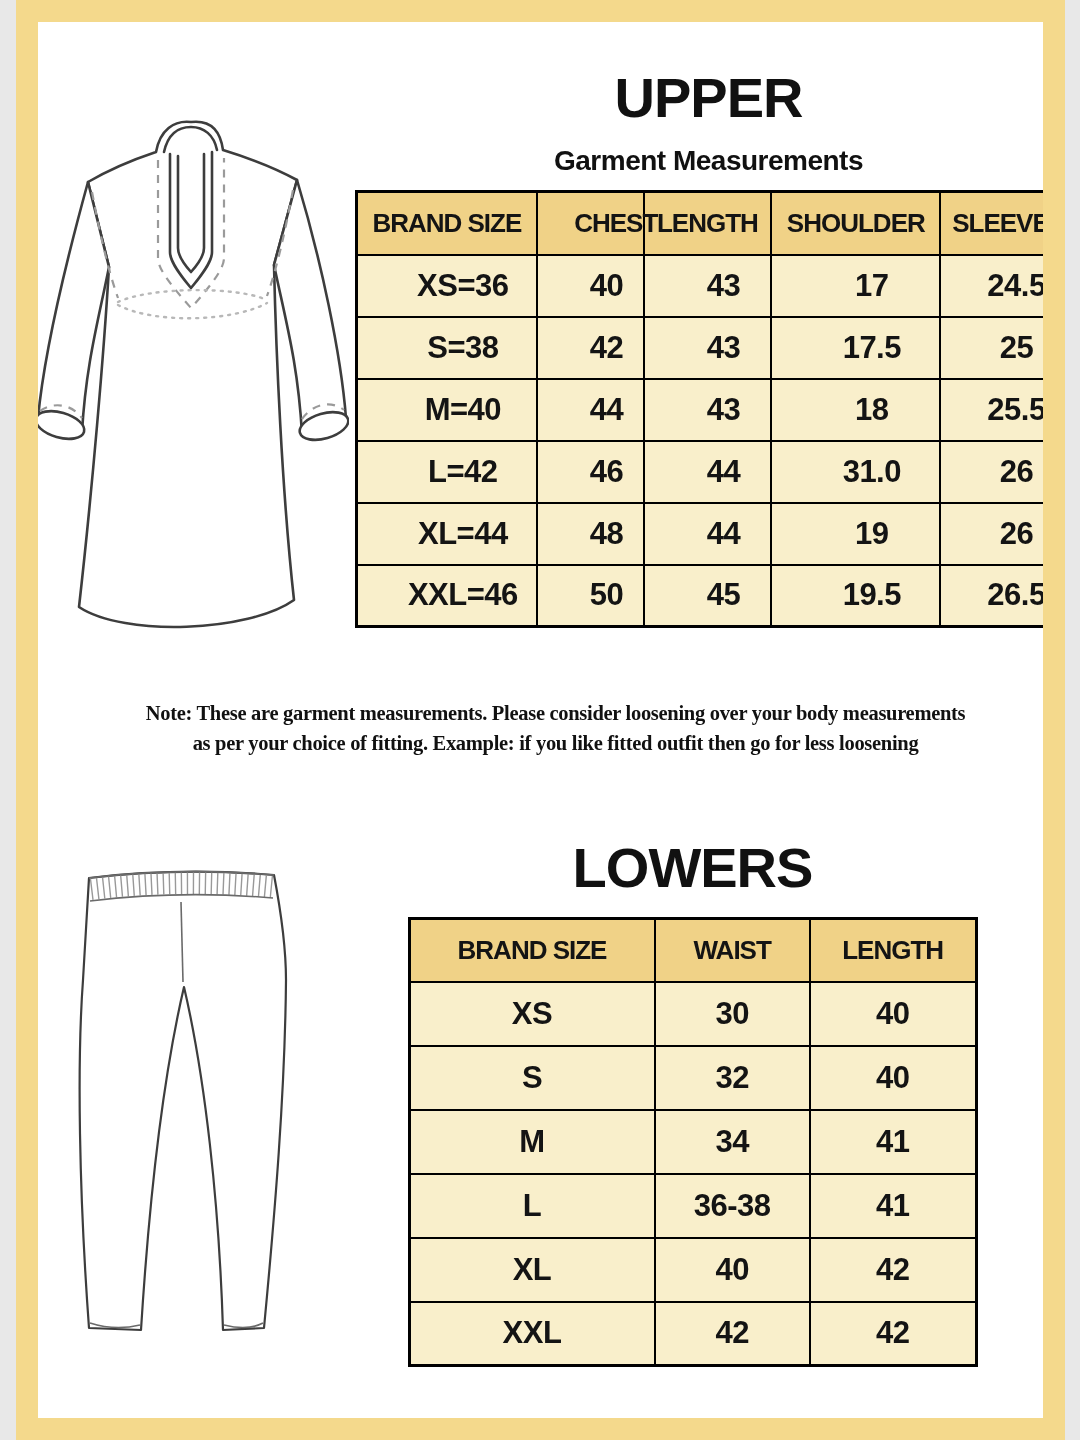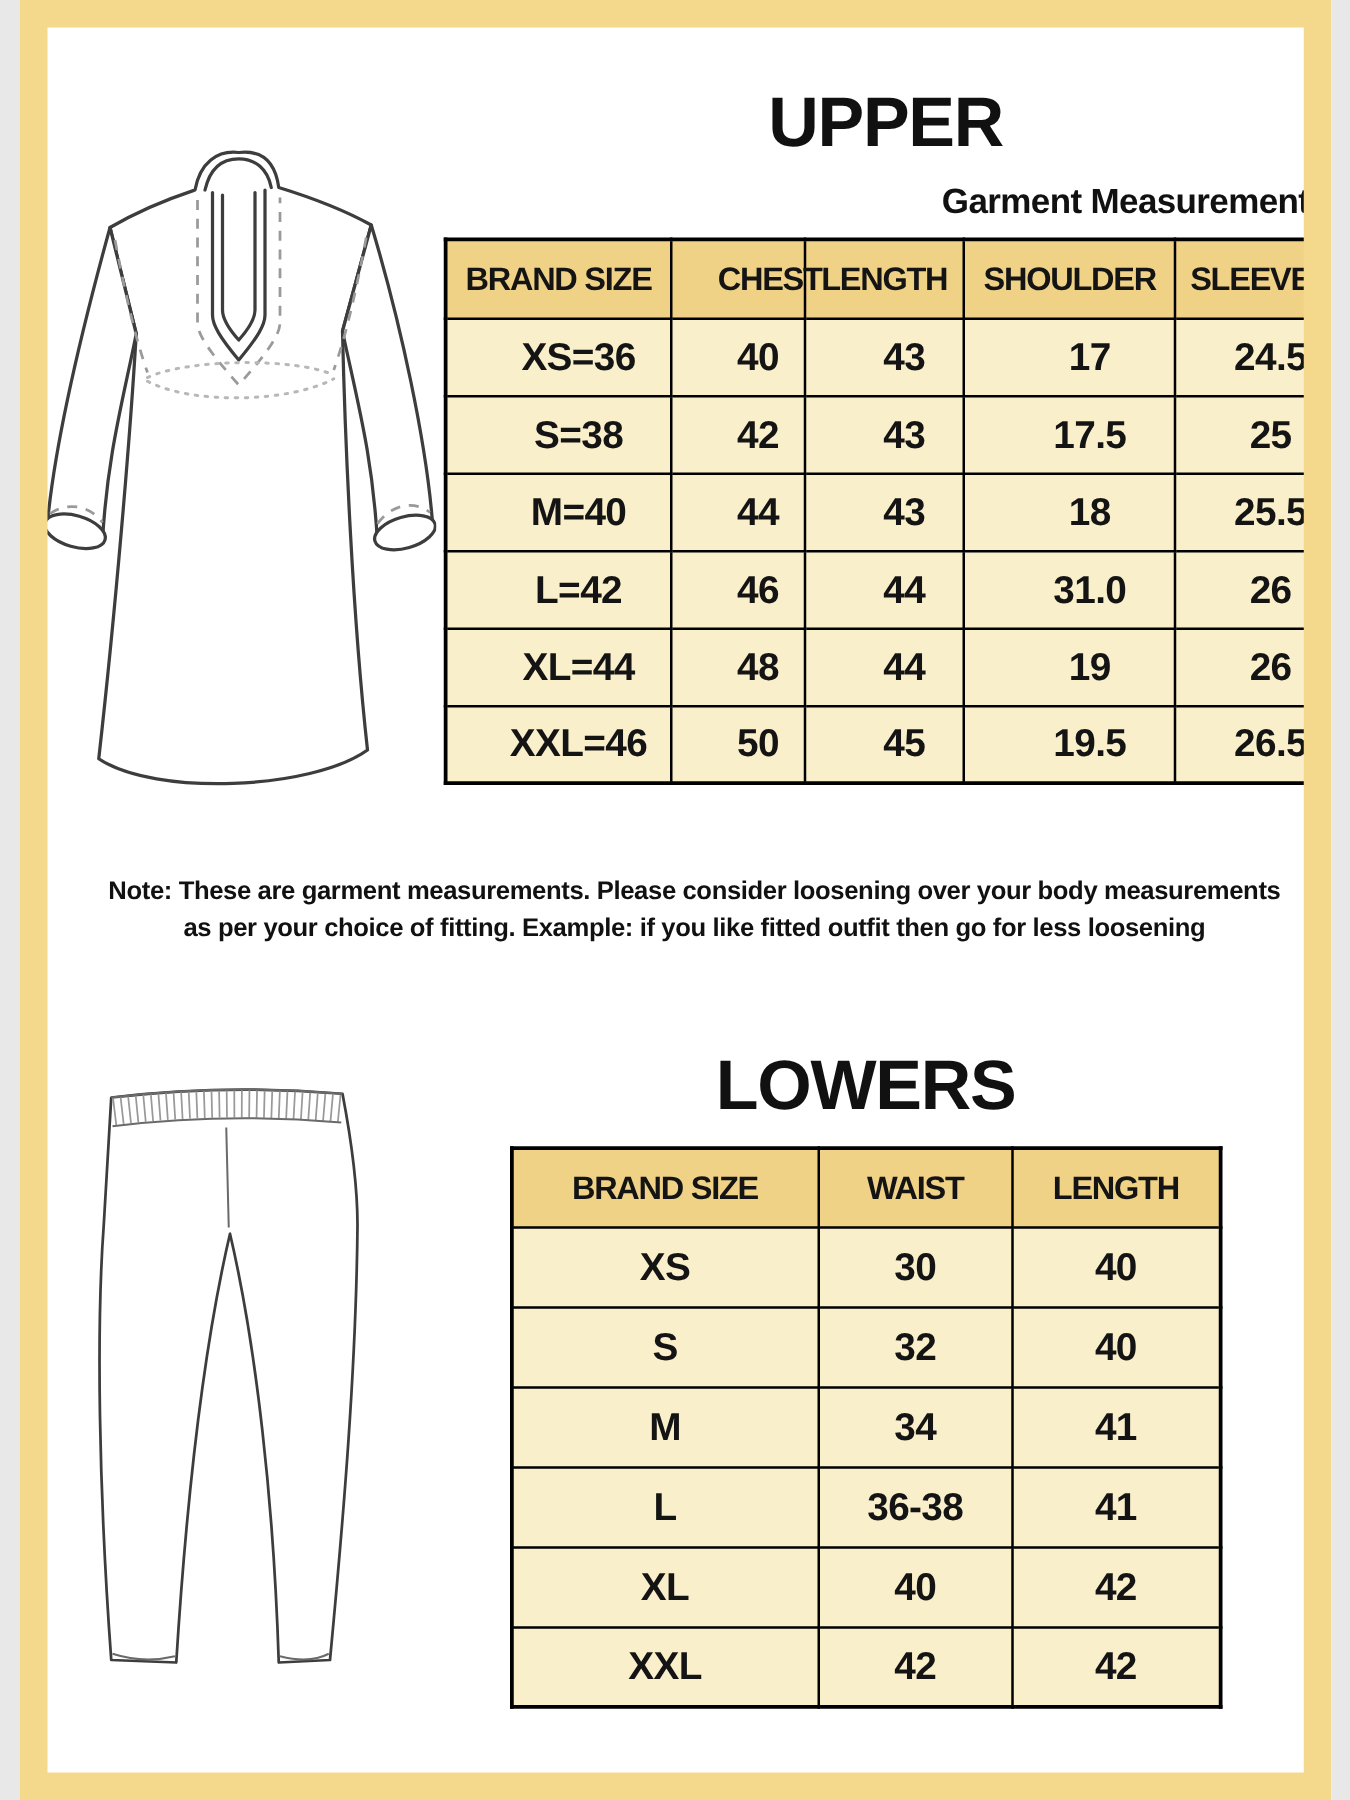--- a/index.html
+++ b/index.html
@@ -22,27 +22,28 @@
     position:absolute;inset:0;border:22px solid var(--frame);
     pointer-events:none;z-index:5;
   }
   .section-title{
     position:absolute;text-align:center;font-weight:bold;color:#111;
     font-size:56px;letter-spacing:-1px;line-height:1;
   }
   .title-upper{left:339px;width:708px;top:70px;}
   .title-lowers{left:392px;width:570px;top:840px;}
   .subtitle{
-    position:absolute;left:339px;width:708px;top:145px;text-align:right;
+    position:absolute;left:339px;width:708px;top:145px;text-align:center;
     font-weight:bold;color:#111;font-size:28px;letter-spacing:-0.5px;
   }
   .note{
     position:absolute;left:40px;width:1000px;top:698px;text-align:center;
     font-weight:bold;color:#111;font-size:20.5px;line-height:30px;
     letter-spacing:-0.3px;
+    font-family:Liberation Serif, serif;
   }
   table.size-table{
     position:absolute;border-collapse:collapse;table-layout:fixed;
     border:3.5px solid #000;
   }
   .size-table th,.size-table td{
     border:2.5px solid #000;text-align:center;vertical-align:middle;
     font-weight:bold;color:var(--text);padding:0;
   }
   .size-table th{background:var(--table_header_bg);font-size:26px;letter-spacing:-1px;}

